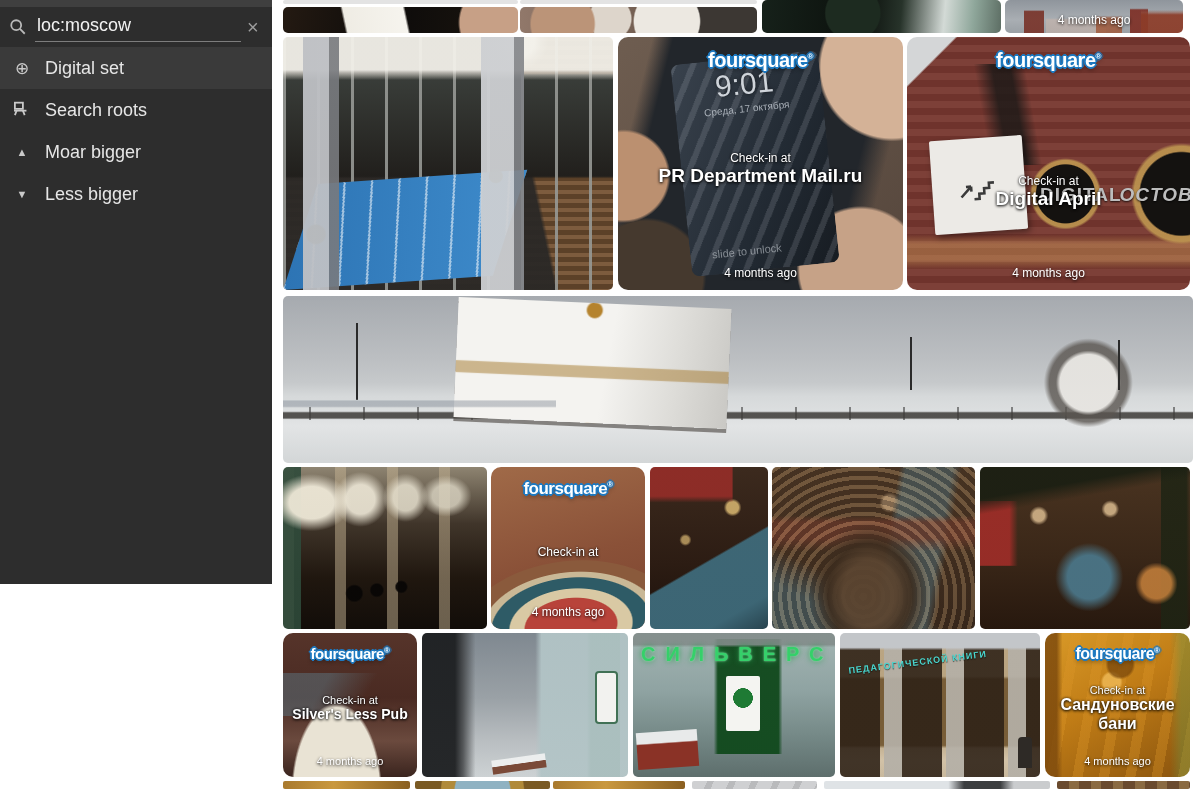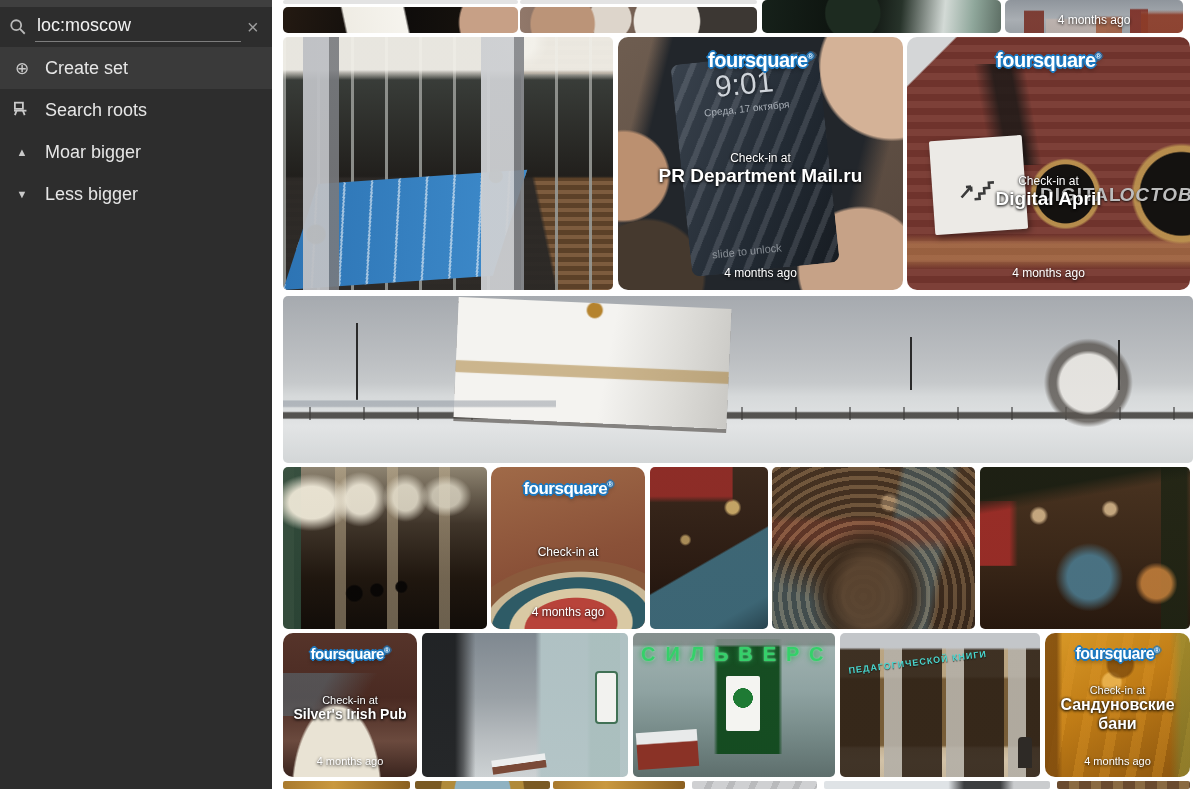--- a/index.html
+++ b/index.html
@@ -1,21 +1,21 @@
 <!DOCTYPE html>
 <html><head>
 <meta charset="utf-8">
 <style>
   * { margin:0; padding:0; box-sizing:border-box; }
   html,body { width:1195px; height:789px; overflow:hidden; background:#fff;
               font-family:"Liberation Sans", sans-serif; }
   .app { display:flex; width:1195px; height:789px; }
 
   
-  .sidebar { width:272px; height:789px; background:#2d2d2d; flex:0 0 272px; position:relative; }
+  .sidebar { width:272px; height:584px; background:#2d2d2d; flex:0 0 272px; position:relative; }
   .sidebar-topstrip { height:7px; background:#3f3f3f; }
   .search-row { height:40px; display:flex; align-items:center; padding:0 8px 0 9px; position:relative; }
   .search-icon-svg { width:18px; height:18px; flex:0 0 18px; margin-right:8px; }
   .search-input { background:transparent; border:none; outline:none; border-bottom:1px solid #7d7d7d;
                   color:#f2f2f2; font-size:18px; width:206px; height:30px; padding:0 0 2px 2px;
                   font-family:"Liberation Sans", sans-serif; }
   .clear-x { color:#9d9d9d; font-size:20px; margin-left:auto; cursor:pointer; line-height:1; padding:0 6px; }
   .side-item { height:42px; display:flex; align-items:center; padding-left:10px; color:#e6e6e6;
                font-size:18px; cursor:pointer; }
   .side-item.active { background:#3a3a3a; }
@@ -237,21 +237,21 @@
       <svg class="search-icon-svg" viewBox="0 0 20 20">
         <circle cx="8" cy="8" r="5.5" fill="none" stroke="#b9b9b9" stroke-width="2"></circle>
         <line x1="12.2" y1="12.2" x2="17.5" y2="17.5" stroke="#b9b9b9" stroke-width="2"></line>
       </svg>
       <input class="search-input" value="loc:moscow" style="">
       <span class="clear-x">×</span>
     </div>
 
     <div class="side-item active">
       <span class="side-icon">⊕</span>
-      <span>Create set</span>
+      <span>Digital set</span>
     </div>
 
     <div class="side-item">
       <span class="side-icon">
         <svg class="easel-svg" viewBox="0 0 20 18">
           <rect x="2" y="3" width="9" height="7" fill="none" stroke="#c9c9c9" stroke-width="2"></rect>
           <line x1="1" y1="12" x2="15" y2="12" stroke="#c9c9c9" stroke-width="2"></line>
           <line x1="4" y1="12" x2="2" y2="17" stroke="#c9c9c9" stroke-width="2"></line>
           <line x1="11" y1="12" x2="13" y2="17" stroke="#c9c9c9" stroke-width="2"></line>
         </svg>
@@ -325,21 +325,21 @@
     </div>
 
     <div class="tile t-rest1" style="left:378px;top:467px;width:118px;height:162px"></div>
     <div class="tile t-rest2" style="left:500px;top:467px;width:203px;height:162px"></div>
     <div class="tile t-rest3" style="left:708px;top:467px;width:210px;height:162px"></div>
 
     <div class="tile card card-silvers" style="left:11px;top:633px;width:134px;height:144px">
       <span class="fsq-logo" style="font-size:15px"><span>foursquare</span><sup>®</sup></span>
       <div class="checkin-mid">
         <div class="checkin-label" style="font-size:11px">Check-in at</div>
-        <div class="venue" style="font-size:14px">Silver's Irish Pub</div>
+        <div class="venue" style="font-size:14px">Silver's Less Pub</div>
       </div>
       <span class="tstamp" style="font-size:11px">4 months ago</span>
     </div>
 
     <div class="tile t-alley" style="left:150px;top:633px;width:206px;height:144px"></div>
 
     <div class="tile t-pub" style="left:361px;top:633px;width:202px;height:144px">
       <span class="neon">СИЛЬВЕРС</span>
     </div>
 

